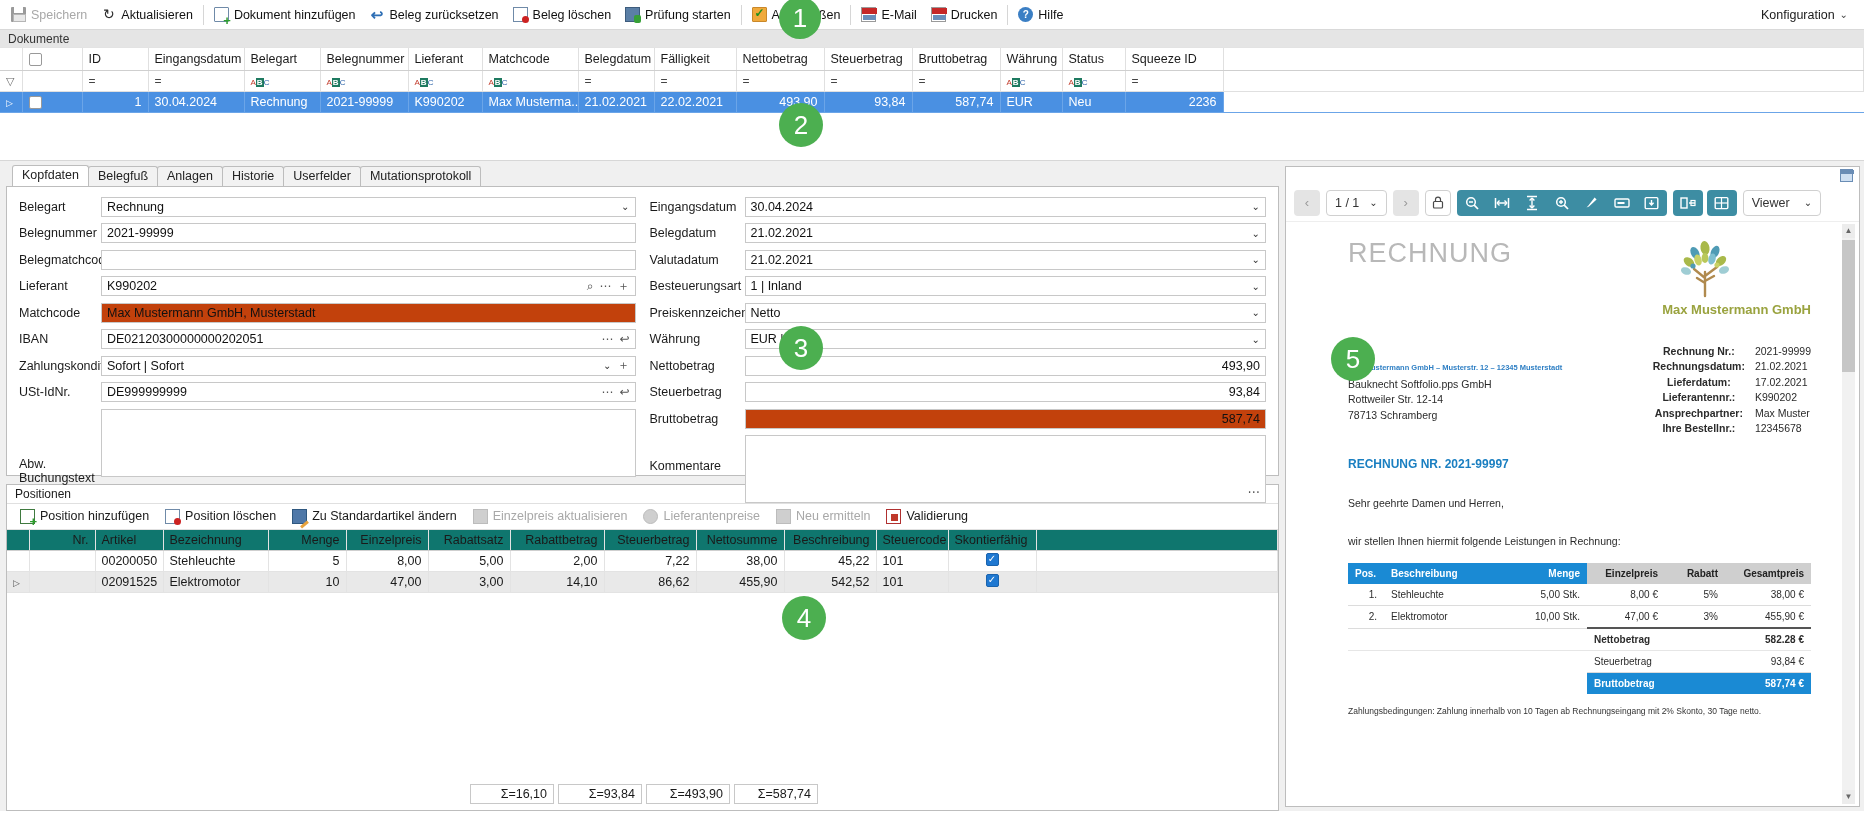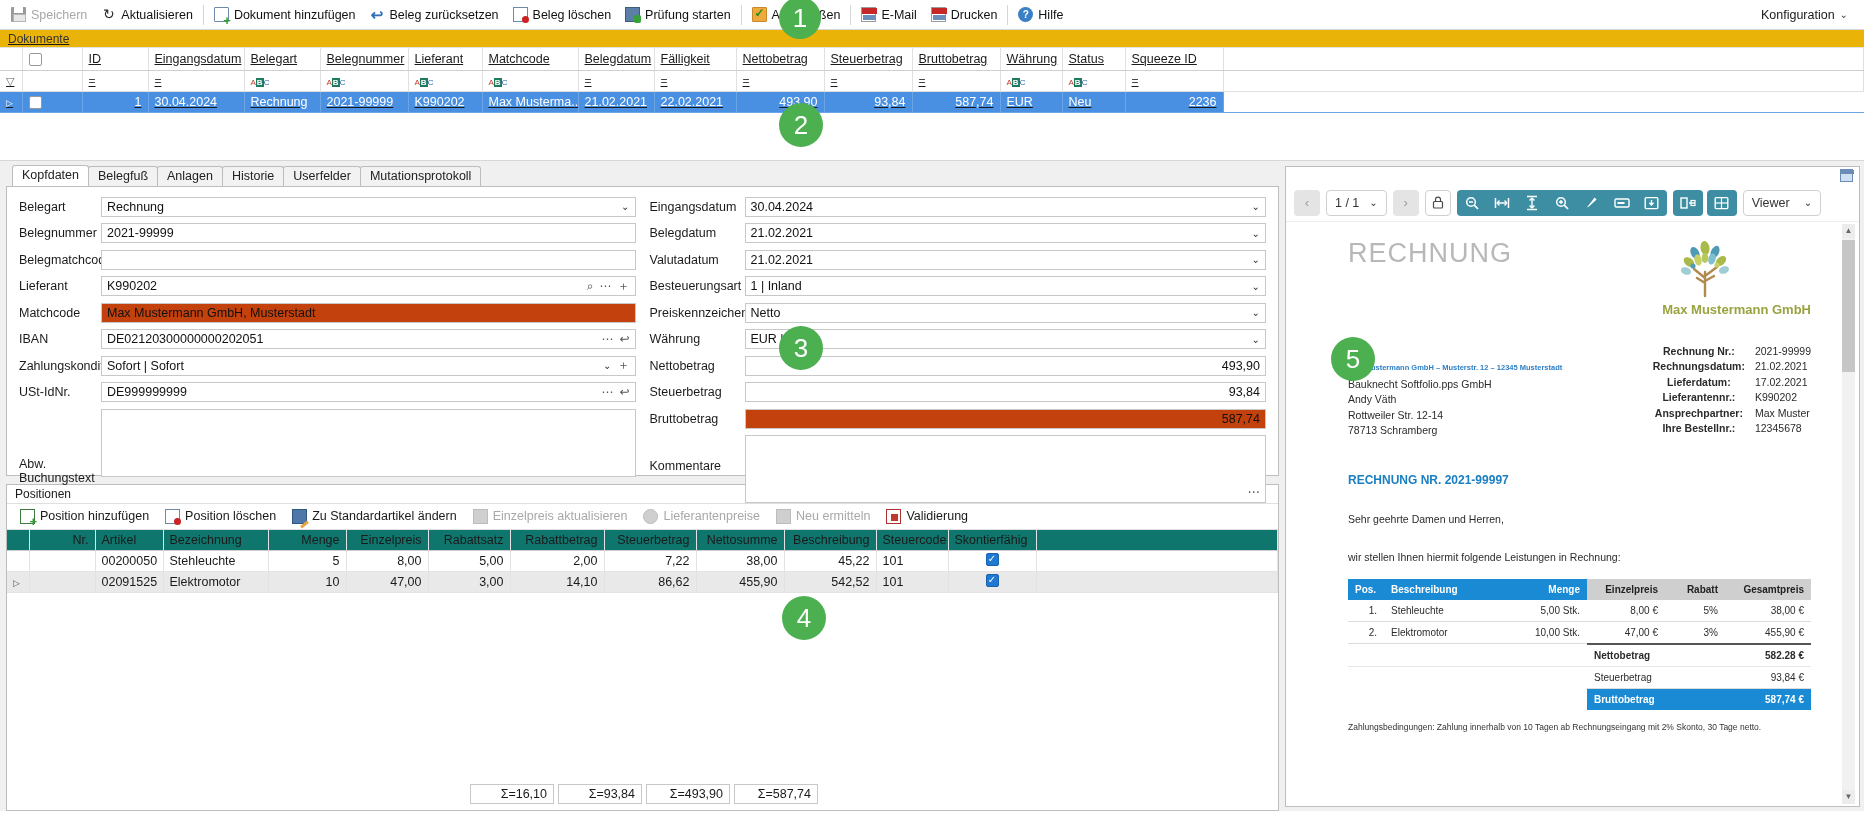--- a/index.html
+++ b/index.html
@@ -50,21 +50,21 @@
   .ico-clip { background:#f0a93b;border:1px solid #c9882a;border-radius:1px; }
   .ico-clip::after{content:"✓";position:absolute;left:2px;top:-2px;color:#1f8f1f;font-size:12px;font-weight:bold;line-height:15px;}
   .ico-pdf { background:#fff;border:1px solid #9a9a9a; }
   .ico-pdf::before{content:"";position:absolute;left:0;top:0;width:15px;height:6px;background:#c62828;}
   .ico-pdf::after{content:"";position:absolute;left:1px;bottom:1px;width:13px;height:5px;background:#6a8fbb;}
   .ico-help { width:15px;height:15px;border-radius:50%;background:#3b7fc4; }
   .ico-help::after{content:"?";position:absolute;left:0;right:0;top:0;color:#fff;font-size:10px;font-weight:bold;text-align:center;line-height:15px;}
   .ico-caret { font-size:10px; color:#444; }
 
   
-  .doc-section { background:#eab308;text-decoration:underline; }
+  .doc-section { background:#e5e5e5; }
   .doc-caption {
     height: 18px; display:flex; align-items:center;
     padding-left: 8px; font-size: 12px; color:#333;
     border-bottom: 1px solid #e3e3e3;
   }
   .grid { width: 100%; border-collapse: collapse; table-layout: fixed; }
   .grid th, .grid td {
     font-weight: normal; text-align: left;
     border-right: 1px solid #e0e0e0;
     border-bottom: 1px solid #e0e0e0;
@@ -771,21 +771,20 @@
                   <circle cx="31" cy="28" r="2.6" fill="#4f9bb5"></circle>
                   <circle cx="55" cy="27" r="2.6" fill="#c9d166"></circle>
                 </svg>
                 <div class="logo-name">Max Mustermann GmbH</div>
               </div>
             </div>
 
             <div class="pdf-senderline">Max Mustermann GmbH – Musterstr. 12 – 12345 Musterstadt</div>
             <div class="pdf-addr">
               <div>Bauknecht Softfolio.pps GmbH</div>
-              <div>Andy Väth</div>
               <div>Rottweiler Str. 12-14</div>
               <div>78713 Schramberg</div>
             </div>
 
             <div class="pdf-meta">
               <table>
                 <tbody>
                     <tr>
                   <td class="k">Rechnung Nr.:</td>
                   <td>2021-99999</td>

